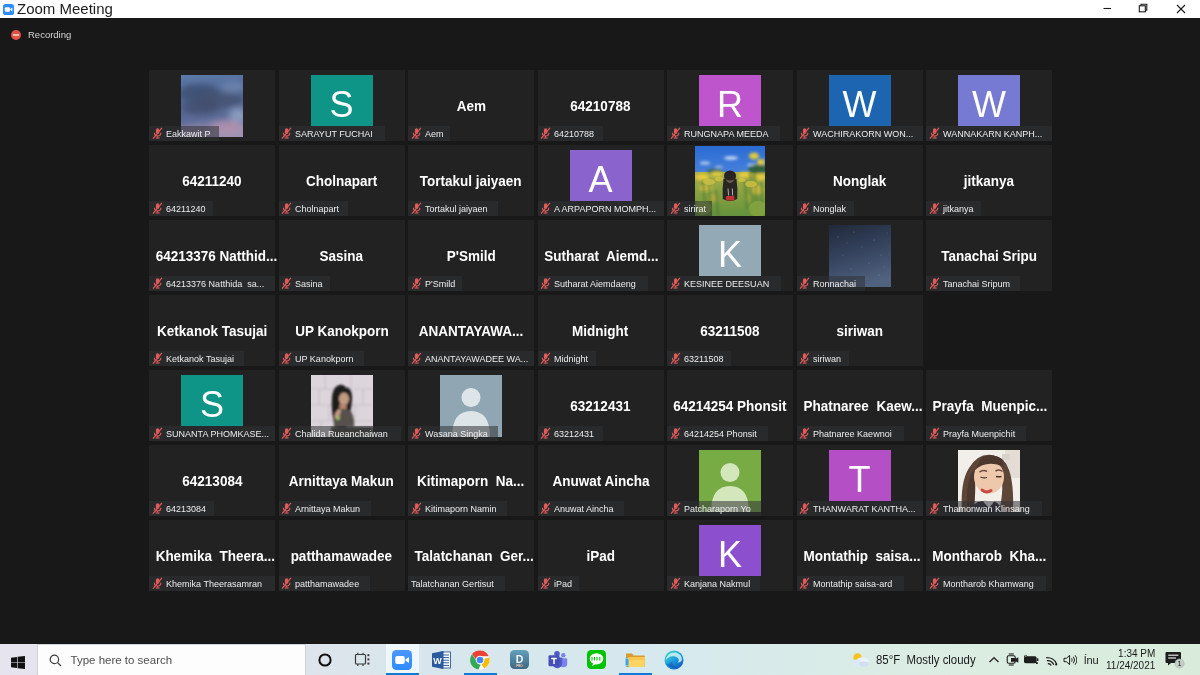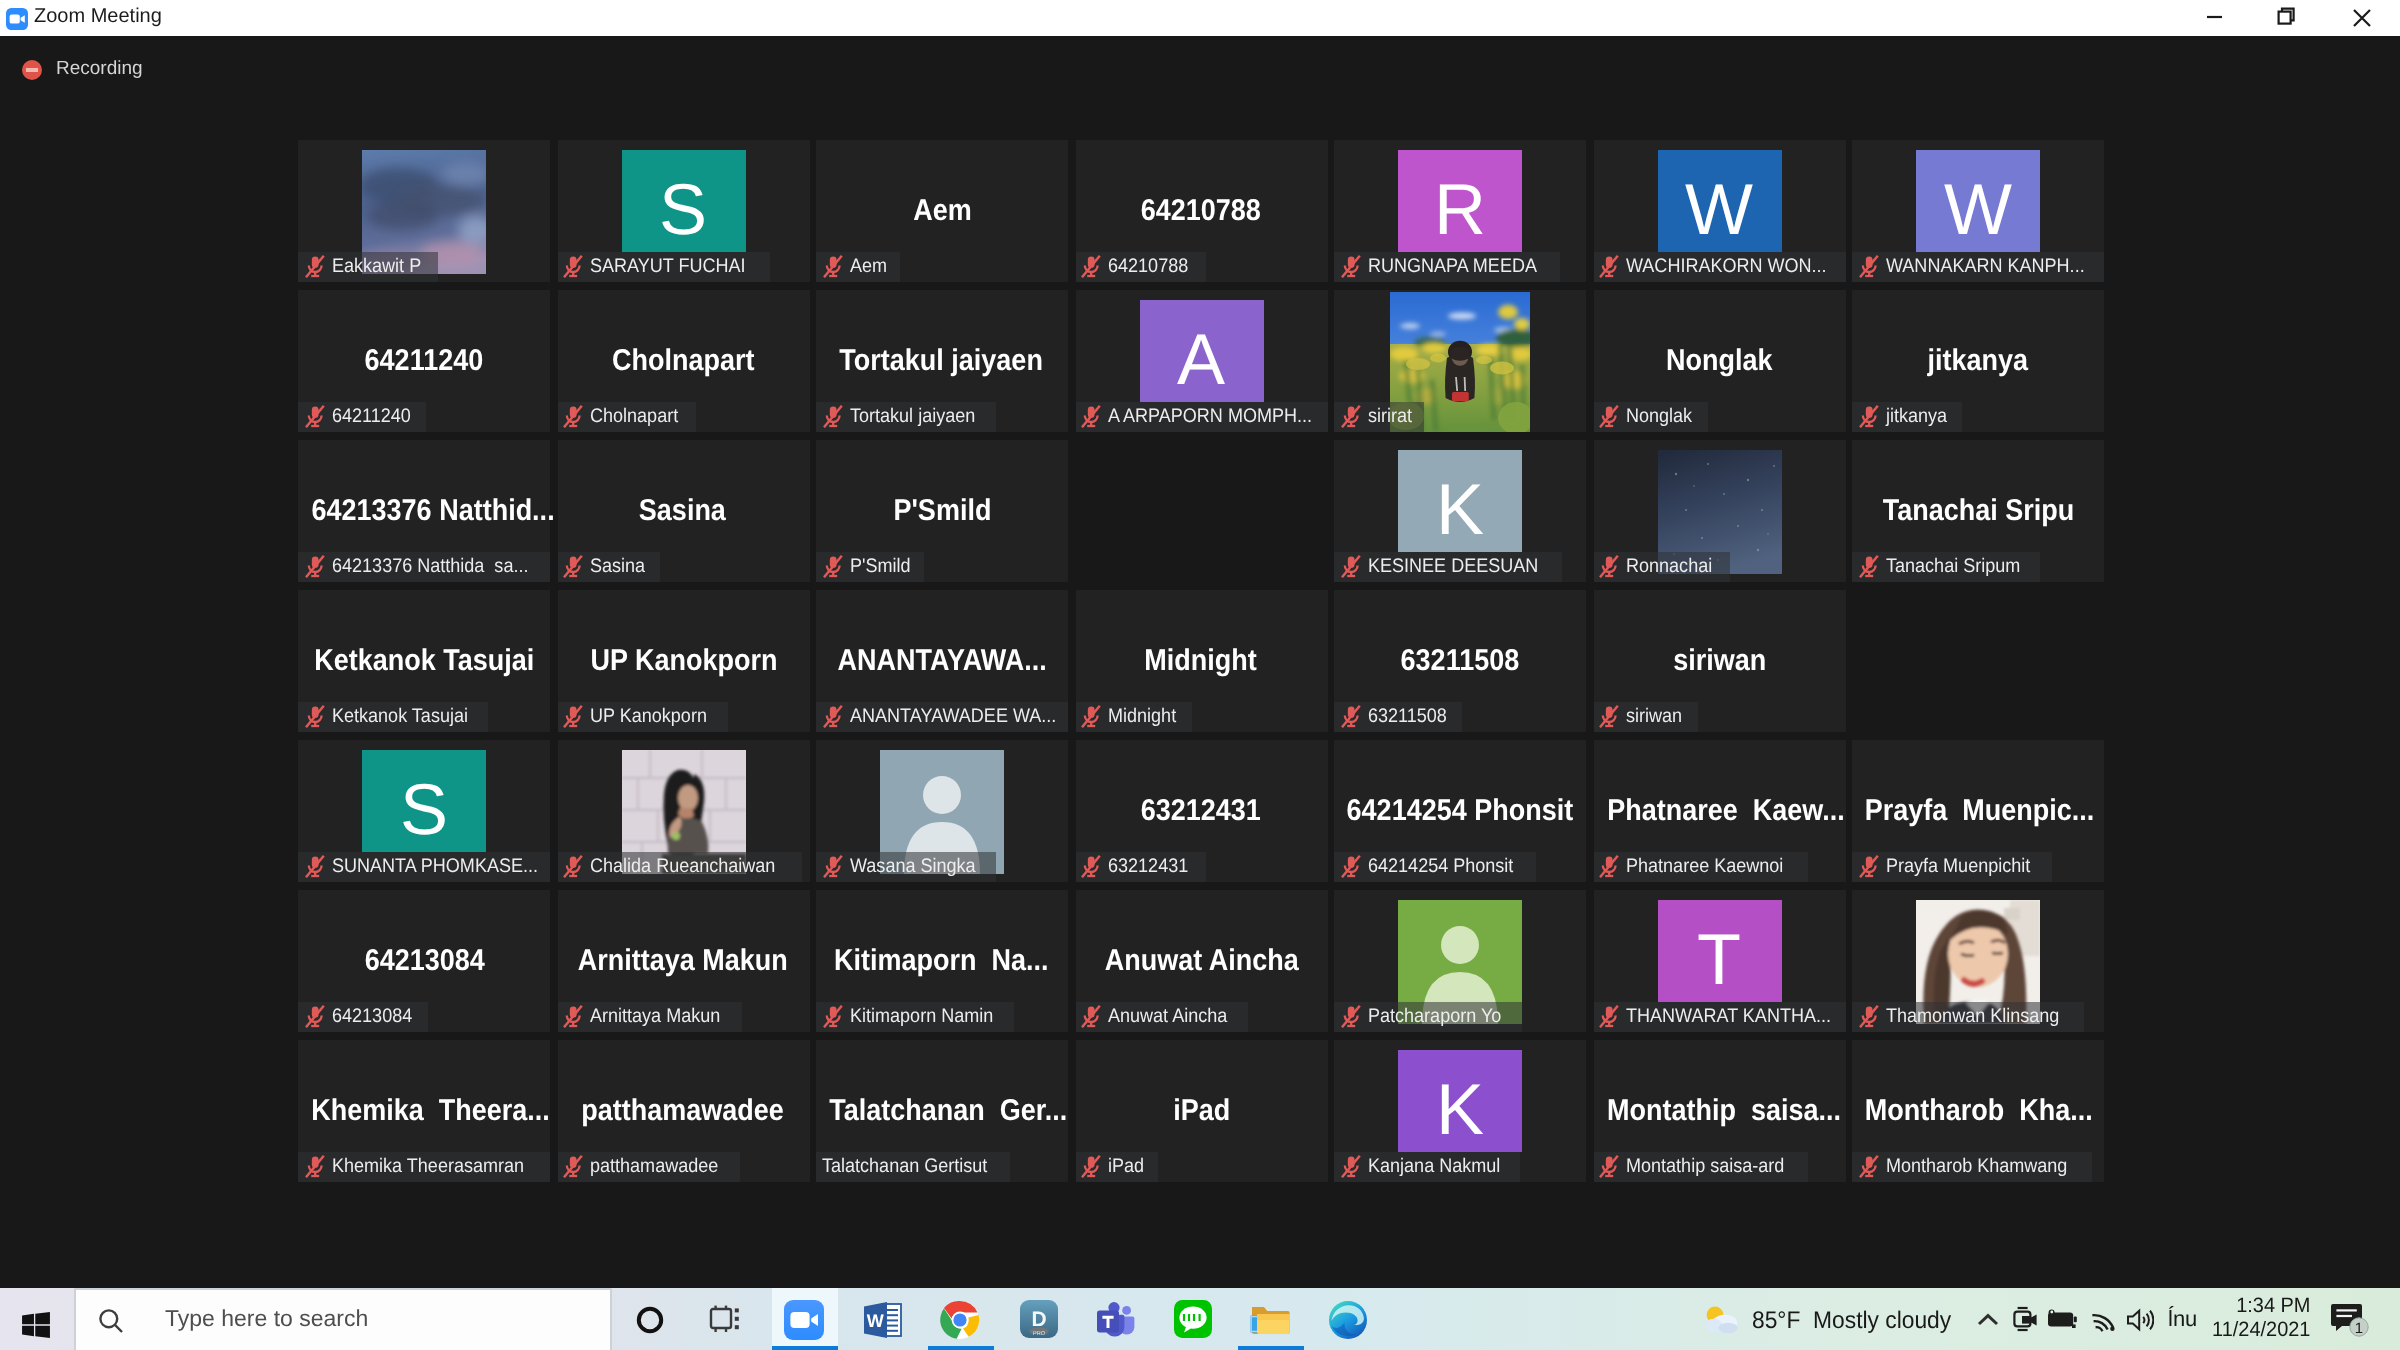--- a/index.html
+++ b/index.html
@@ -1,19 +1,19 @@
 <!DOCTYPE html>
 <html><head><meta charset="utf-8"><style>
 *{margin:0;padding:0;box-sizing:border-box}
 html,body{width:1200px;height:675px;overflow:hidden;font-family:"Liberation Sans",sans-serif}
 #app{position:relative;width:1200px;height:675px;background:#181818}
 
 #titlebar{position:absolute;left:0;top:0;width:1200px;height:18px;background:#fff}
 #titlebar .zico{position:absolute;left:3px;top:3.5px}
-#titlebar .ttl{position:absolute;left:17px;top:0;line-height:18px;font-size:10px;color:#1c1c1c}
+#titlebar .ttl{position:absolute;left:17px;top:0;line-height:18px;font-size:15px;color:#1c1c1c}
 .winbtn{position:absolute;top:0;height:18px}
 
 #stage{position:absolute;left:0;top:18px;width:1064px;height:626px;background:#181818}
 #rec{position:absolute;left:11px;top:11px;display:flex;align-items:center;gap:7px;color:#d5d5d5;font-size:9.5px}
 #rec .dot{width:10px;height:10px;border-radius:50%;background:#e05348;position:relative}
 #rec .dot:after{content:"";position:absolute;left:2px;top:4px;width:6px;height:2.4px;background:#f2b8b2}
 
 .tile{position:absolute;width:126px;height:71px;background:#222222}
 .cname{position:absolute;left:0;right:0;top:50%;transform:translateY(-54%);text-align:center;color:#fff;font-weight:bold;font-size:15px;white-space:pre}
 .cname span{display:inline-block;transform:scaleX(0.9);transform-origin:50% 50%;white-space:pre}
@@ -22,21 +22,21 @@
 .av-p.big{top:0.5px;width:70px;height:70px}
 .av-p svg{display:block}
 .lbl{position:absolute;left:0;bottom:0;height:15px;max-width:126px;display:flex;align-items:center;background:rgba(48,49,53,0.55);padding:0 5px 0 2.5px;z-index:3;overflow:hidden}
 .lbl .mic{flex:0 0 auto;margin-right:3px}
 .lbl span{font-size:9.8px;color:#ededed;white-space:pre;display:inline-block;flex:0 0 auto;transform:scaleX(0.92);transform-origin:0 50%}
 
 #taskbar{position:absolute;left:0;top:644px;width:1200px;height:31px;background:linear-gradient(90deg,#e6e4ee 0%,#e3e3ec 20%,#d8e6ec 33%,#d6e9ee 55%,#dcede3 78%,#d9ecdb 100%)}
 #start{position:absolute;left:0;top:0;width:36.5px;height:31px;display:flex;align-items:center;justify-content:center;padding-top:5px}
 #search{position:absolute;left:36.5px;top:0;width:269px;height:31px;background:#fdfdfd;border:1px solid #cdd2d8;border-bottom:none;display:flex;align-items:center}
 #search svg{margin-left:11px}
-#search .ph{margin-left:21px;font-size:11.5px;color:#4e4e4e}
+#search .ph{margin-left:9px;font-size:11.5px;color:#4e4e4e}
 .tbico{position:absolute;top:0;width:33px;height:31px;display:flex;align-items:center;justify-content:center}
 .appcell{position:absolute;top:0;width:33px;height:31px;display:flex;align-items:center;justify-content:center}
 .appcell.open:after{content:"";position:absolute;left:0;right:0;bottom:0;height:2.5px;background:#0c7cd8}
 .appcell.active{background:#eef7fc}
 
 .trayico{position:absolute;top:0;height:31px;display:flex;align-items:center;justify-content:center}
 #weather{position:absolute;left:852px;top:0;height:31px;display:flex;align-items:center;color:#191919}
 #weather .t1{font-size:12px;margin-left:7px;display:inline-block;transform:scaleX(0.95);transform-origin:0 50%;white-space:pre}
 #clock{position:absolute;right:45px;top:0;height:31px;display:flex;flex-direction:column;justify-content:center;align-items:flex-end;color:#191919;font-size:10.4px;line-height:11.2px;transform:scaleX(0.96);transform-origin:100% 50%}
 #lang{position:absolute;left:1084px;top:0;height:31px;display:flex;align-items:center;font-size:11px;color:#191919}
@@ -392,20 +392,35 @@
               <rect x="3.9" y="1.3" width="3.4" height="5.6" rx="1.7" fill="#e05a58" stroke="none"></rect>
               <path d="M2.4 5.8a3.2 3.2 0 0 0 6.4 0" stroke-width="1.15"></path>
               <line x1="5.6" y1="9" x2="5.6" y2="10.6" stroke-width="1.15"></line>
               <line x1="3.6" y1="11" x2="7.6" y2="11" stroke-width="1.15"></line>
               <line x1="9.9" y1="0.9" x2="1" y2="11.6" stroke-width="1.25"></line>
             </g>
           </svg>
           <span>P'Smild</span>
         </div>
       </div>
+<div class="tile" style="left:537.5px;top:202px">
+        <div class="cname"><span>Sutharat  Aiemd...</span></div>
+        <div class="lbl">
+          <svg class="mic" width="11" height="13" viewBox="0 0 11 13">
+            <g stroke="#e05a58" fill="none">
+              <rect x="3.9" y="1.3" width="3.4" height="5.6" rx="1.7" fill="#e05a58" stroke="none"></rect>
+              <path d="M2.4 5.8a3.2 3.2 0 0 0 6.4 0" stroke-width="1.15"></path>
+              <line x1="5.6" y1="9" x2="5.6" y2="10.6" stroke-width="1.15"></line>
+              <line x1="3.6" y1="11" x2="7.6" y2="11" stroke-width="1.15"></line>
+              <line x1="9.9" y1="0.9" x2="1" y2="11.6" stroke-width="1.25"></line>
+            </g>
+          </svg>
+          <span>Sutharat Aiemdaeng</span>
+        </div>
+      </div>
 <div class="tile" style="left:667.0px;top:202px">
         <div class="av-l" style="background:#93a9b6">K</div>
         <div class="lbl">
           <svg class="mic" width="11" height="13" viewBox="0 0 11 13">
             <g stroke="#e05a58" fill="none">
               <rect x="3.9" y="1.3" width="3.4" height="5.6" rx="1.7" fill="#e05a58" stroke="none"></rect>
               <path d="M2.4 5.8a3.2 3.2 0 0 0 6.4 0" stroke-width="1.15"></path>
               <line x1="5.6" y1="9" x2="5.6" y2="10.6" stroke-width="1.15"></line>
               <line x1="3.6" y1="11" x2="7.6" y2="11" stroke-width="1.15"></line>
               <line x1="9.9" y1="0.9" x2="1" y2="11.6" stroke-width="1.25"></line>

